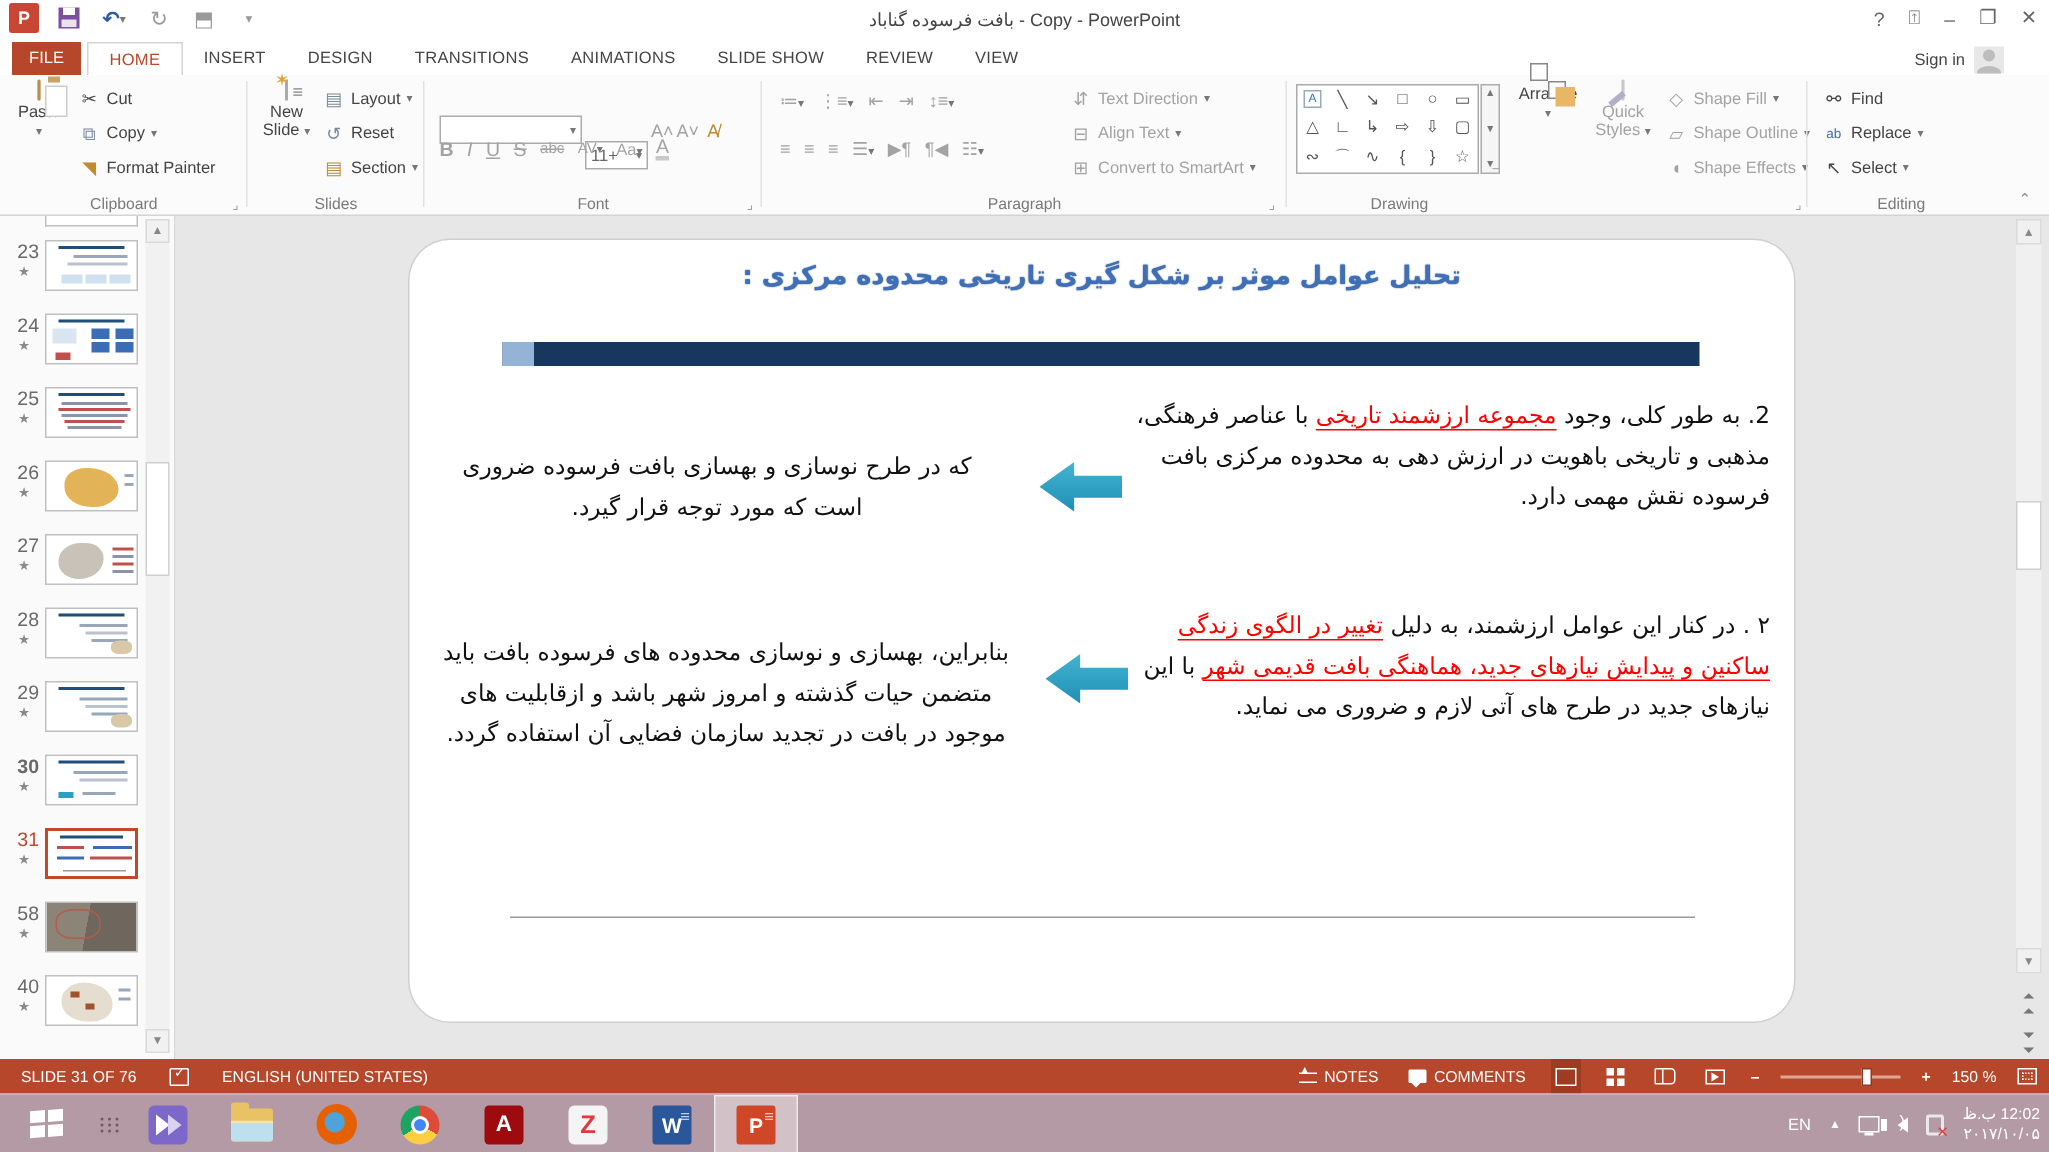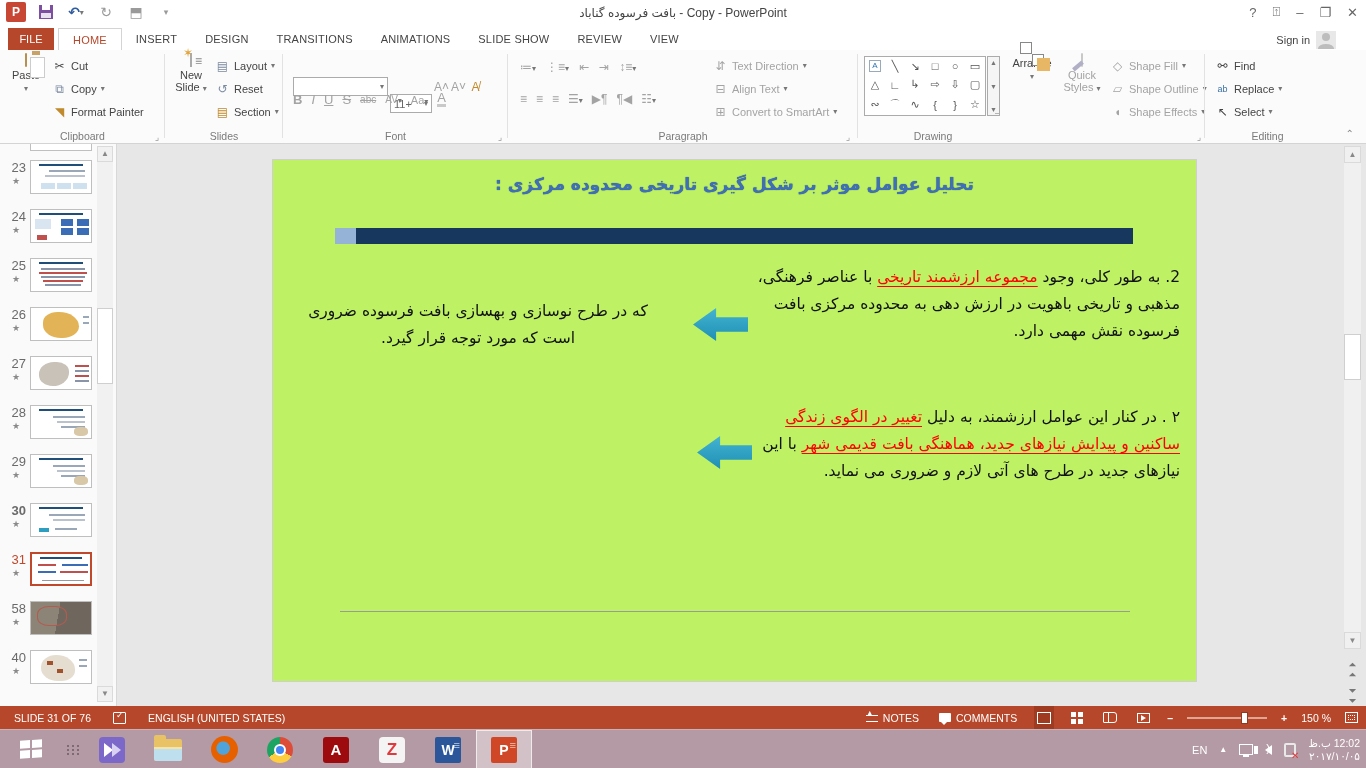--- a/index.html
+++ b/index.html
@@ -64,21 +64,21 @@
 .tscroll-btn{position:absolute;left:0;width:16px;height:16px;background:#F1F1F1;border:1px solid #DADADA;color:#888;font-size:8px;text-align:center;line-height:14px;}
 .tscroll-thumb{position:absolute;left:0;top:162px;width:16px;height:76px;background:#fff;border:1px solid #CFCFCF;}
 .thumbitem{position:absolute;left:0;width:96px;height:49px;}
 .tnum{position:absolute;left:4px;top:2px;width:22px;text-align:right;font-size:13px;color:#6a6a6a;}
 .tstar{position:absolute;left:12px;top:18px;font-size:9px;color:#8a8a8a;}
 .tbox{position:absolute;left:30px;top:2px;width:62px;height:34px;background:#fff;border:1px solid #BFBFBF;overflow:hidden;}
 .thumbitem.sel .tnum{color:#C0492C;}
 .thumbitem.sel .tbox{border:2px solid #C0492C;}
 .tt{position:absolute;top:3px;left:8px;right:8px;height:2px;background:#1F4E79;}
 
-.slide{position:absolute;left:273px;top:16px;width:923px;height:521px;background:#bef264;box-shadow:0 0 0 1px #CFCFCF;}
+.slide{position:absolute;left:273px;top:16px;width:923px;height:521px;background:#ffffff;box-shadow:0 0 0 1px #CFCFCF;border-radius:27px;}
 .slide-title{position:absolute;top:14px;left:0;width:100%;text-align:center;font-family:"DejaVu Sans",sans-serif;font-size:17px;font-weight:bold;color:#3F6FB8;text-shadow:0 0 1px #24456F;direction:rtl;}
 .navybar{position:absolute;top:68px;left:62px;width:798px;height:16px;background:#17375E;}
 .navybar .lb{position:absolute;left:0;top:0;width:21px;height:16px;background:#95B3D7;}
 .ptext{position:absolute;direction:rtl;font-family:"DejaVu Sans",sans-serif;font-size:15.5px;color:#111;line-height:27px;}
 .seg-red{color:#FF0000;text-decoration:underline;text-underline-offset:4px;}
 .teal-arrow{position:absolute;width:55px;height:33px;background:linear-gradient(#45B4D2,#1E8FB4);clip-path:polygon(0 50%,42% 0,42% 28%,100% 28%,100% 72%,42% 72%,42% 100%);}
 .hline{position:absolute;left:67px;top:451px;width:790px;height:1px;background:#9a9a9a;}
 
 .vscroll{position:absolute;top:2px;right:5px;width:17px;height:503px;background:#F0F0F0;}
 .vs-btn{position:absolute;left:0;width:17px;height:17px;background:#F0F0F0;border:1px solid #DADADA;color:#888;font-size:8px;text-align:center;line-height:15px;}
@@ -520,20 +520,21 @@
       <div class="ptext" id="p1" style="right:16px;width:424px;top:104px;text-align:right;"><span>2. به طور کلی، وجود </span><span class="seg-red">مجموعه ارزشمند تاریخی</span><span> با عناصر فرهنگی، مذهبی و تاریخی باهویت در ارزش دهی به محدوده  مرکزی بافت  فرسوده نقش مهمی دارد.</span></div>
 
       <div class="teal-arrow" style="left:420px;top:148px;"></div>
 
       <div class="ptext" style="left:30px;width:350px;top:138px;text-align:center;">که در طرح نوسازی و بهسازی بافت فرسوده ضروری است که مورد توجه قرار گیرد.</div>
 
       <div class="ptext" id="p2" style="right:16px;width:440px;top:244px;text-align:right;"><span>۲ . در کنار این عوامل ارزشمند، به دلیل </span><span class="seg-red">تغییر در الگوی زندگی ساکنین و پیدایش نیازهای جدید، هماهنگی بافت قدیمی شهر</span><span> با این نیازهای جدید در طرح های آتی لازم و ضروری می نماید.</span></div>
 
       <div class="teal-arrow" style="left:424px;top:276px;"></div>
 
+      <div class="ptext" style="left:14px;width:394px;top:262px;text-align:center;">بنابراین، بهسازی و نوسازی محدوده های فرسوده بافت باید متضمن حیات گذشته و امروز شهر باشد و ازقابلیت های موجود در بافت در تجدید سازمان فضایی آن استفاده گردد.</div>
 
       <div class="hline"></div>
     </div>
 
     <div class="vscroll">
       <div class="vs-btn" style="top:0;">▲</div>
       <div class="vs-thumb"></div>
       <div class="vs-btn" style="bottom:0;">▼</div>
     </div>
     <div class="vs-chev" style="top:516px;">⏶<br>⏶</div>

